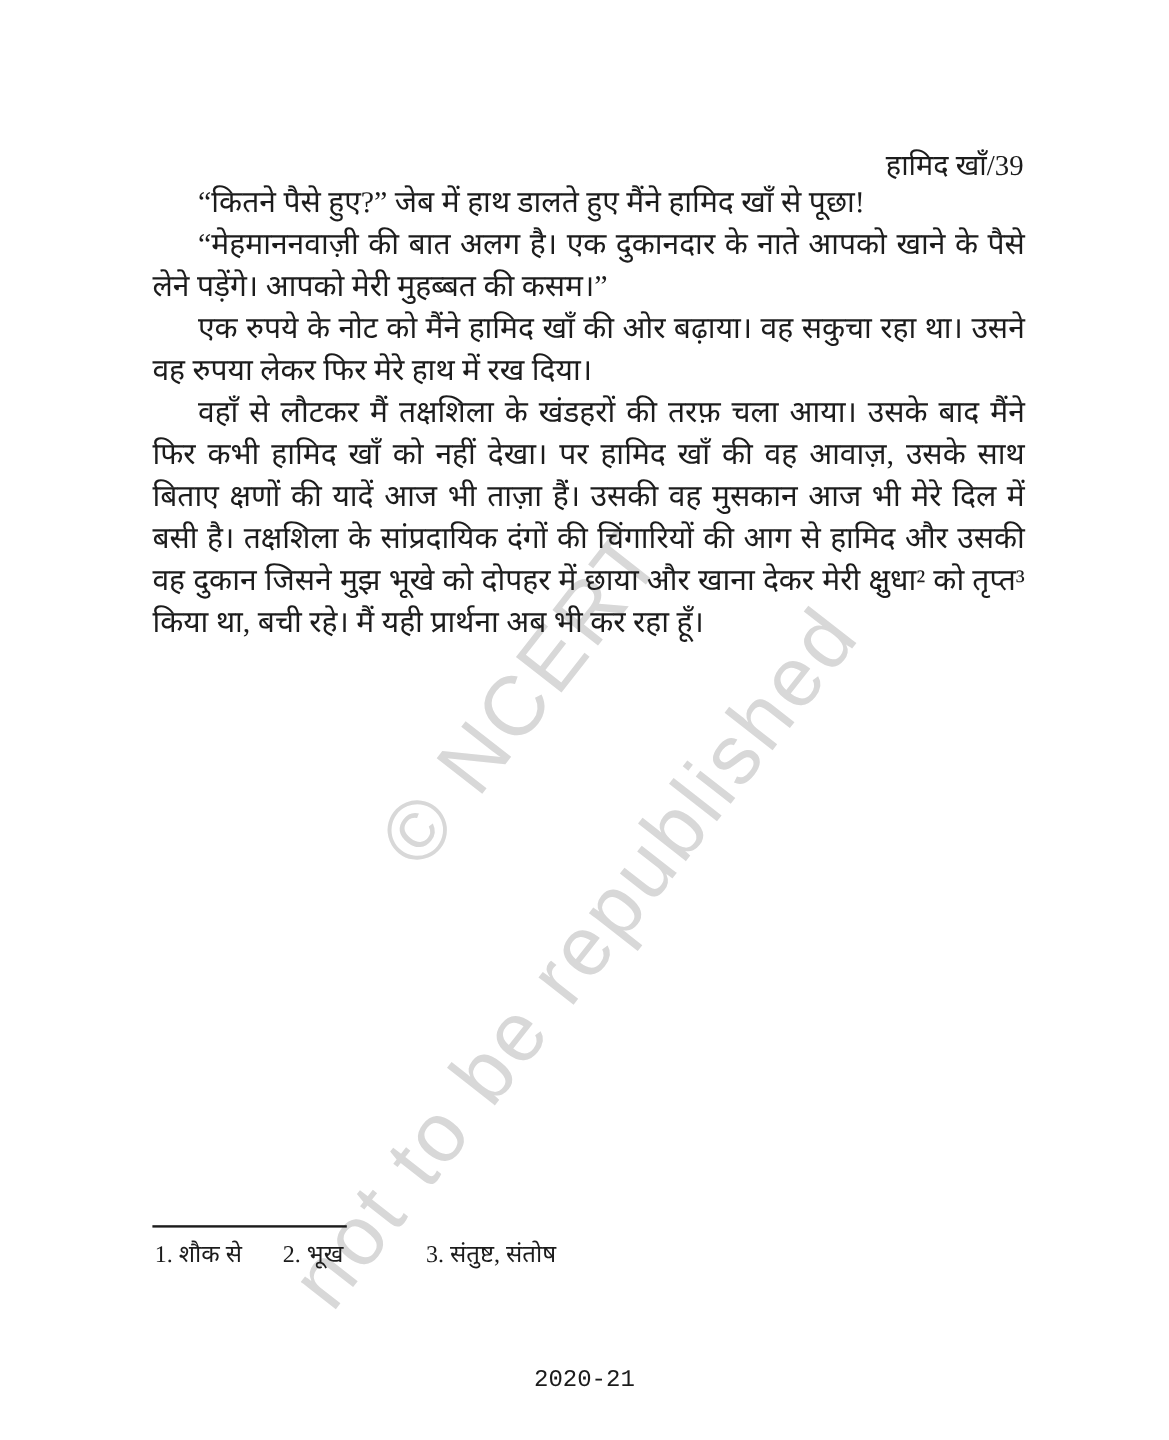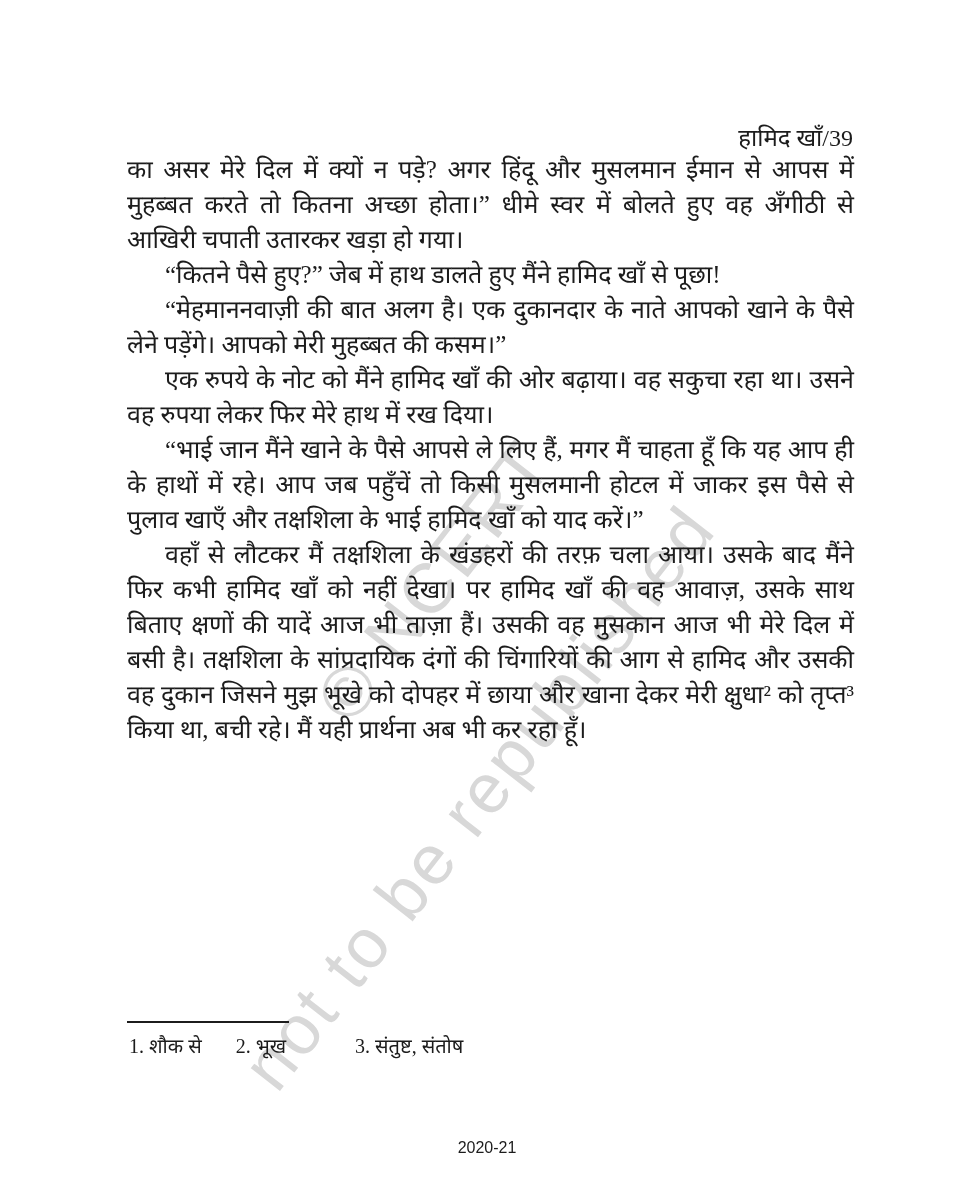--- a/index.html
+++ b/index.html
@@ -76,42 +76,40 @@
   .footnote-item { margin-right: 29px; }
   .footnote-item:last-child { margin-right: 0; margin-left: 44px; }
   .fn-gap { margin-right: 20px; }
 
   .page-footer {
     position: absolute;
     left: 0;
     top: 1139px;
     width: 974px;
     text-align: center;
-    font-family: Liberation Sans, sans-serif;
-    font-size: 16px;
+    font-family: Liberation Mono, monospace;
+    font-size: 20px;
     color: #1c1c1c;
     z-index: 2;
   }
 </style>
 </head>
 <body>
 
 <div class="page">
 
   <div class="watermark-line wm-line1">© NCERT</div>
   <div class="watermark-line wm-line2">not to be republished</div>
 
   <div class="page-header">हामिद खाँ/39</div>
 
   <div class="body-text">
-    <p class="para first">का असर मेरे दिल में क्यों न पड़े? अगर हिंदू और मुसलमान ईमान से आपस में मुहब्बत करते तो कितना अच्छा होता।” धीमे स्वर में बोलते हुए वह अँगीठी से आखिरी चपाती उतारकर खड़ा हो गया।</p>
     <p class="para">“कितने पैसे हुए?” जेब में हाथ डालते हुए मैंने हामिद खाँ से पूछा!</p>
     <p class="para">“मेहमाननवाज़ी की बात अलग है। एक दुकानदार के नाते आपको खाने के पैसे लेने पड़ेंगे। आपको मेरी मुहब्बत की कसम।”</p>
     <p class="para">एक रुपये के नोट को मैंने हामिद खाँ की ओर बढ़ाया। वह सकुचा रहा था। उसने वह रुपया लेकर फिर मेरे हाथ में रख दिया।</p>
-    <p class="para">“भाई जान मैंने खाने के पैसे आपसे ले लिए हैं, मगर मैं चाहता हूँ कि यह आप ही के हाथों में रहे। आप जब पहुँचें तो किसी मुसलमानी होटल में जाकर इस पैसे से पुलाव खाएँ और तक्षशिला के भाई हामिद खाँ को याद करें।”</p>
     <p class="para">वहाँ से लौटकर मैं तक्षशिला के खंडहरों की तरफ़ चला आया। उसके बाद मैंने फिर कभी हामिद खाँ को नहीं देखा। पर हामिद खाँ की वह आवाज़, उसके साथ बिताए क्षणों की यादें आज भी ताज़ा हैं। उसकी वह मुसकान आज भी मेरे दिल में बसी है। तक्षशिला के सांप्रदायिक दंगों की चिंगारियों की आग से हामिद और उसकी वह दुकान जिसने मुझ भूखे को दोपहर में छाया और खाना देकर मेरी क्षुधा² को तृप्त³ किया था, बची रहे। मैं यही प्रार्थना अब भी कर रहा हूँ।</p>
   </div>
 
   <div class="footnote-rule"></div>
 
   <div class="footnotes">
     <span class="footnote-item">1. शौक से</span>
     <span class="footnote-item fn-gap">2. भूख</span>
     <span class="footnote-item">3. संतुष्ट, संतोष</span>
   </div>

